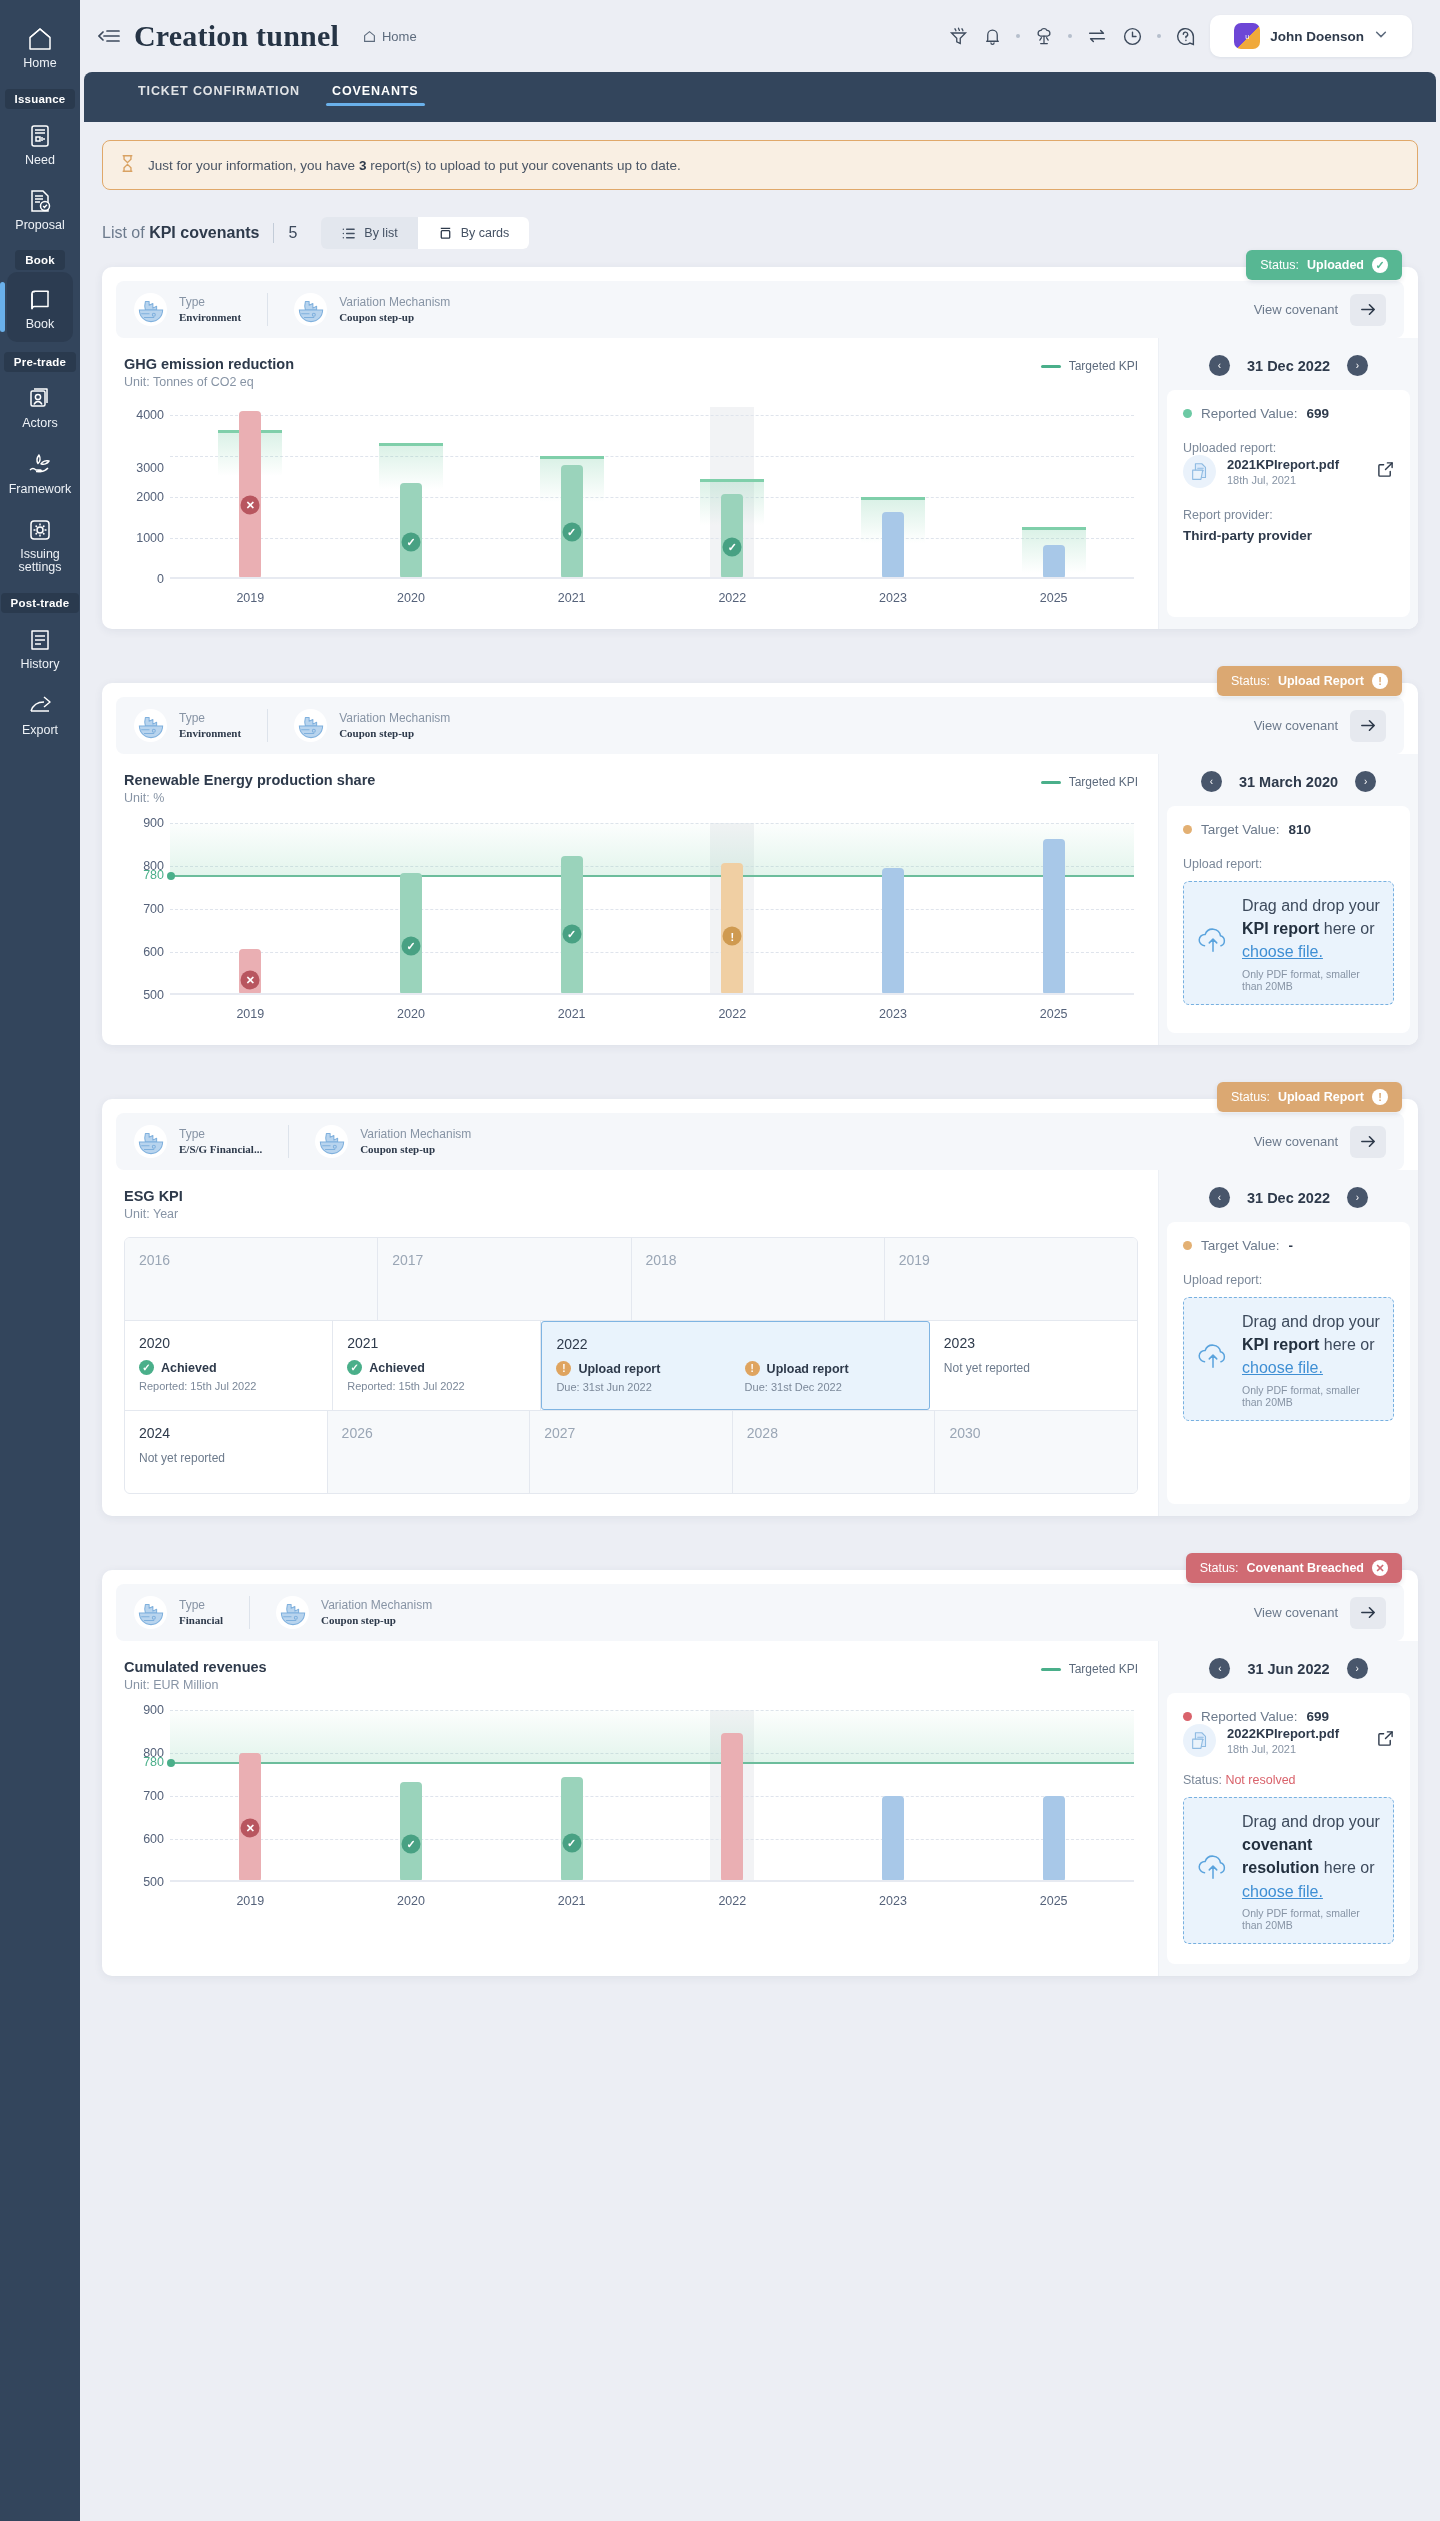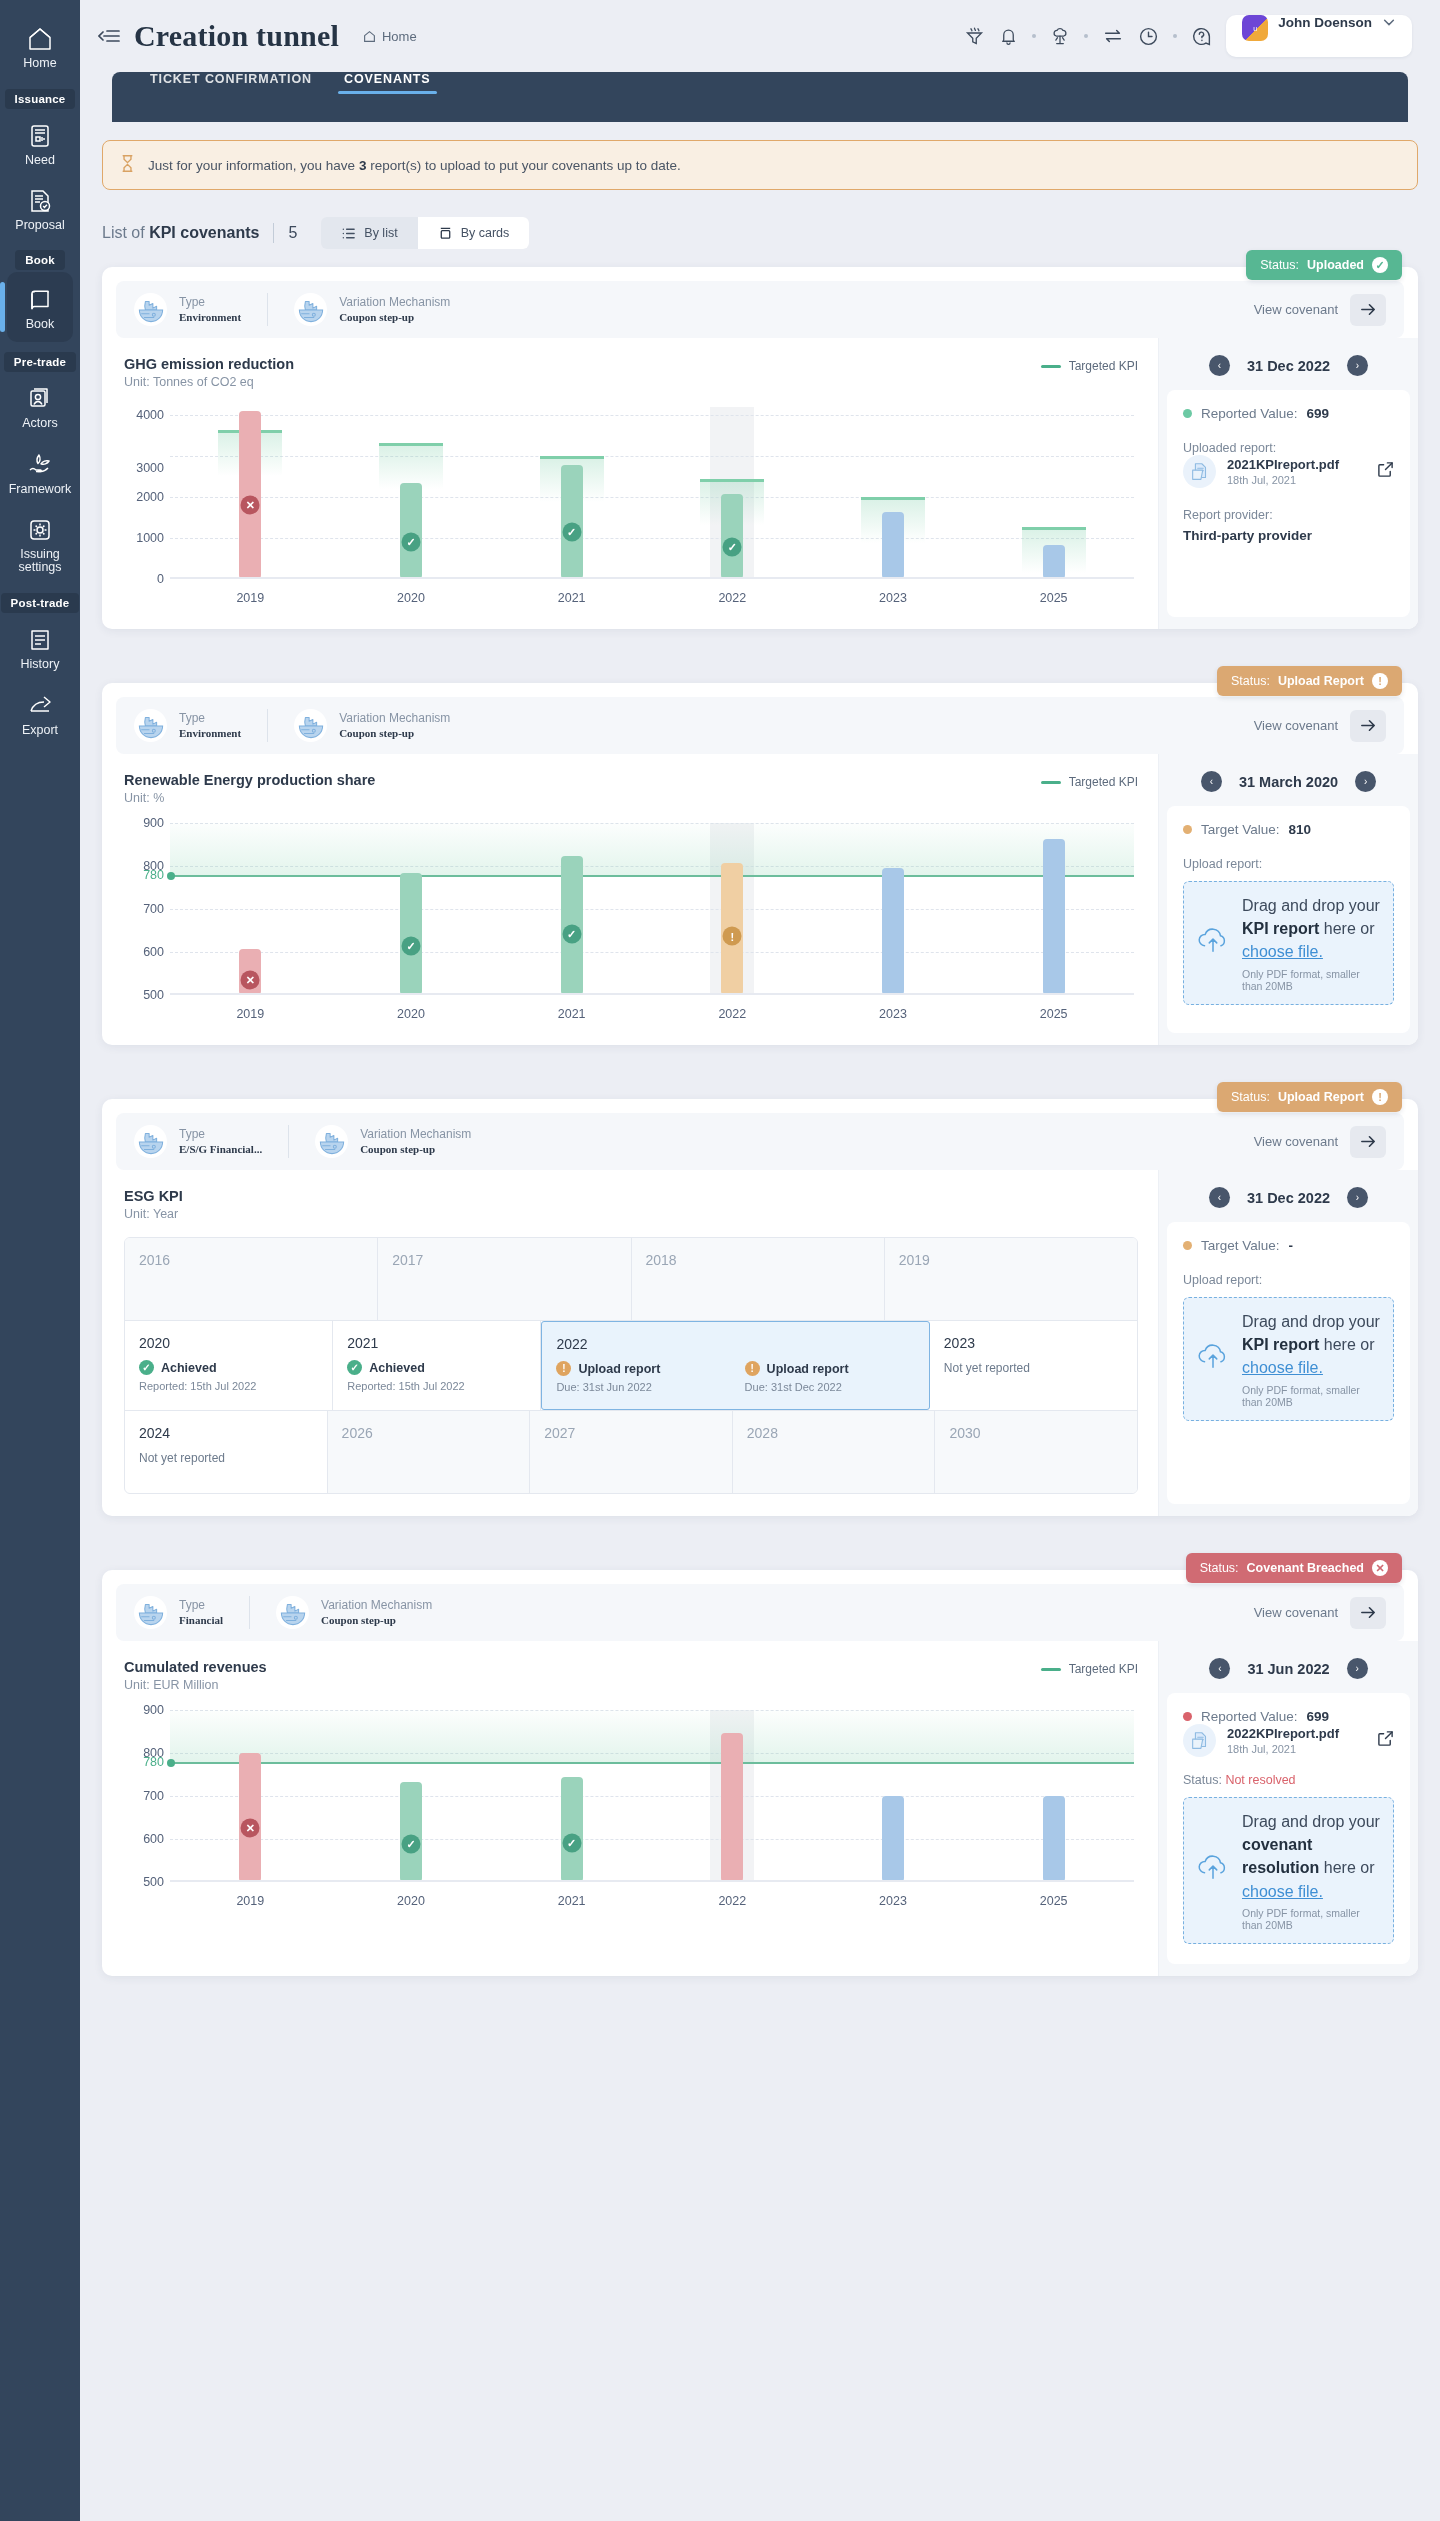--- a/index.html
+++ b/index.html
@@ -48,37 +48,37 @@
   .collapse-btn { color: #3d4a5c; cursor: pointer; display: flex; }
   .page-title {
     font-family: "Liberation Serif", serif;
     font-size: 30px; font-weight: bold; color: #263445; letter-spacing: .2px;
   }
   .breadcrumb { display: flex; align-items: center; gap: 6px; font-size: 13px; color: #5d6b7d; margin-left: 10px; }
   .topbar-right { margin-left: auto; display: flex; align-items: center; gap: 14px; }
   .tb-icon { cursor: pointer; color: #3d4a5c; display: flex; align-items: center; }
   .tb-dot { width: 4px; height: 4px; border-radius: 50%; background: #b6bfcc; }
   .user-chip {
-    background: #fff; border-radius: 10px; height: 42px; display: flex; align-items: flex-start;
-    gap: 10px; padding: 0 16px; cursor: pointer; min-width: 162px;
+    background: #fff; border-radius: 10px; height: 42px; display: flex; align-items: center;
+    gap: 10px; padding: 0 24px; cursor: pointer; min-width: 162px;
     box-shadow: 0 1px 3px rgba(40,60,90,.08);
   }
   .avatar {
     width: 26px; height: 26px; border-radius: 7px;
     background: linear-gradient(135deg,#6d46d6 55%, #f0a93b 55%);
     display: flex; align-items: center; justify-content: center;
     font-size: 7px; color: #fff;
   }
   .user-name { font-size: 13.5px; font-weight: bold; color: #2e3a4b; }
   .chev { margin-left: auto; color: #5d6b7d; }
 
   
   .tabs-bar {
-    margin: 0 32px; background: #33455c; border-radius: 8px 8px 0 0;
-    height: 50px; display: flex; align-items: flex-start; padding: 0 22px;
+    margin: 0 4px; background: #33455c; border-radius: 8px 8px 0 0;
+    height: 50px; display: flex; align-items: center; padding: 0 38px;
   }
   .tab {
     color: #ffffff; font-size: 12.5px; letter-spacing: .9px; font-weight: bold;
     padding: 0 16px 12px; cursor: pointer; position: relative; opacity: .85;
   }
   .tab.active { opacity: 1; }
   .tab.active::after {
     content: ""; position: absolute; left: 10px; right: 10px; bottom: 4px;
     height: 3px; border-radius: 2px; background: #6ab0ea;
   }

